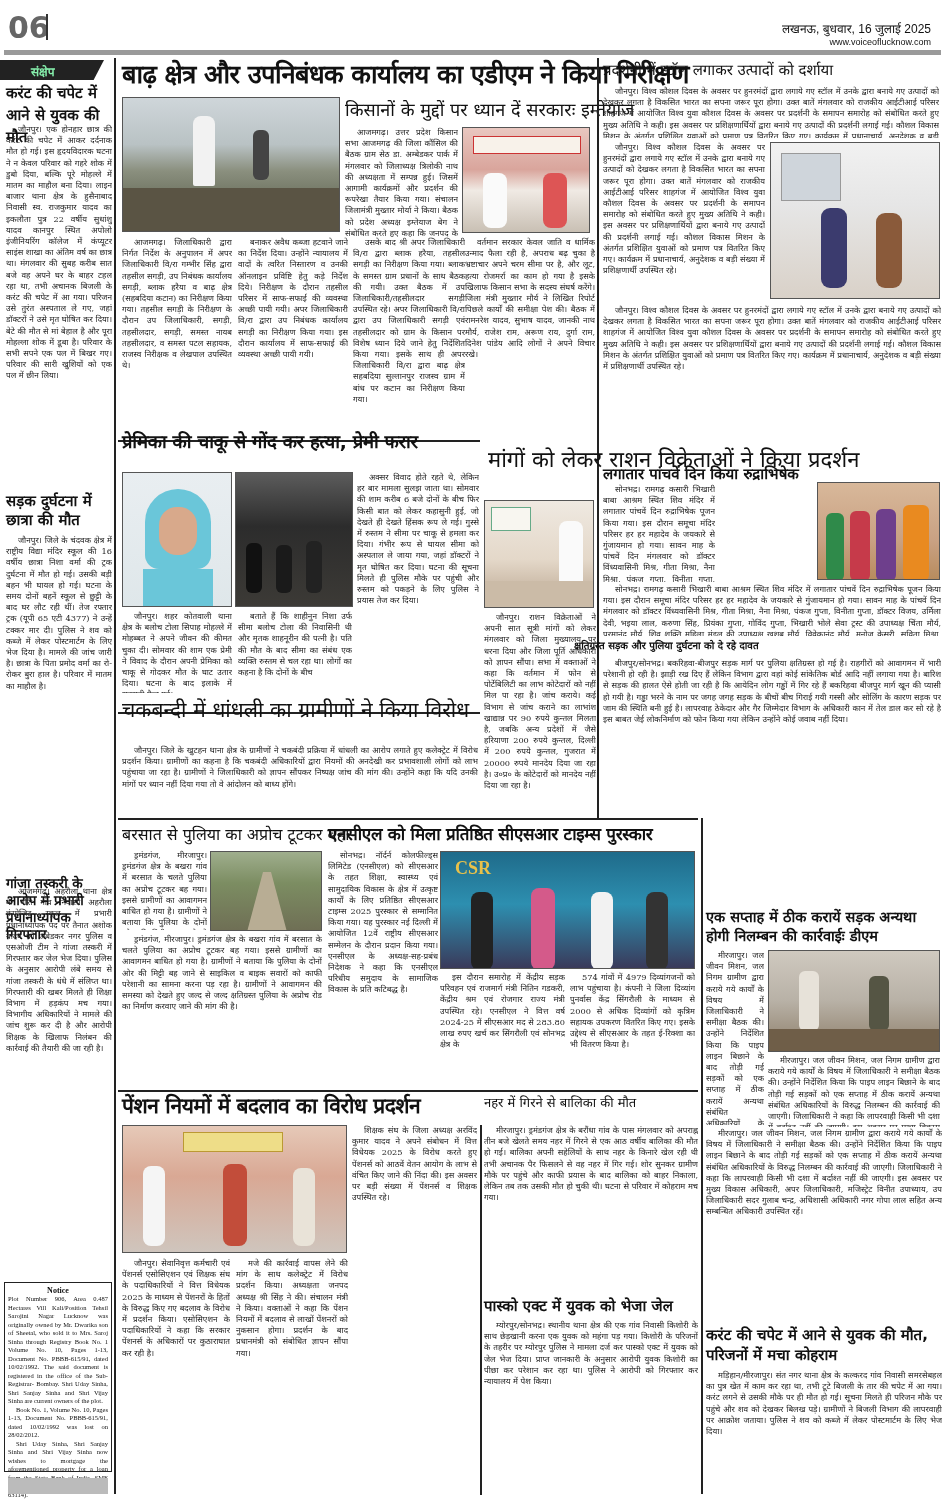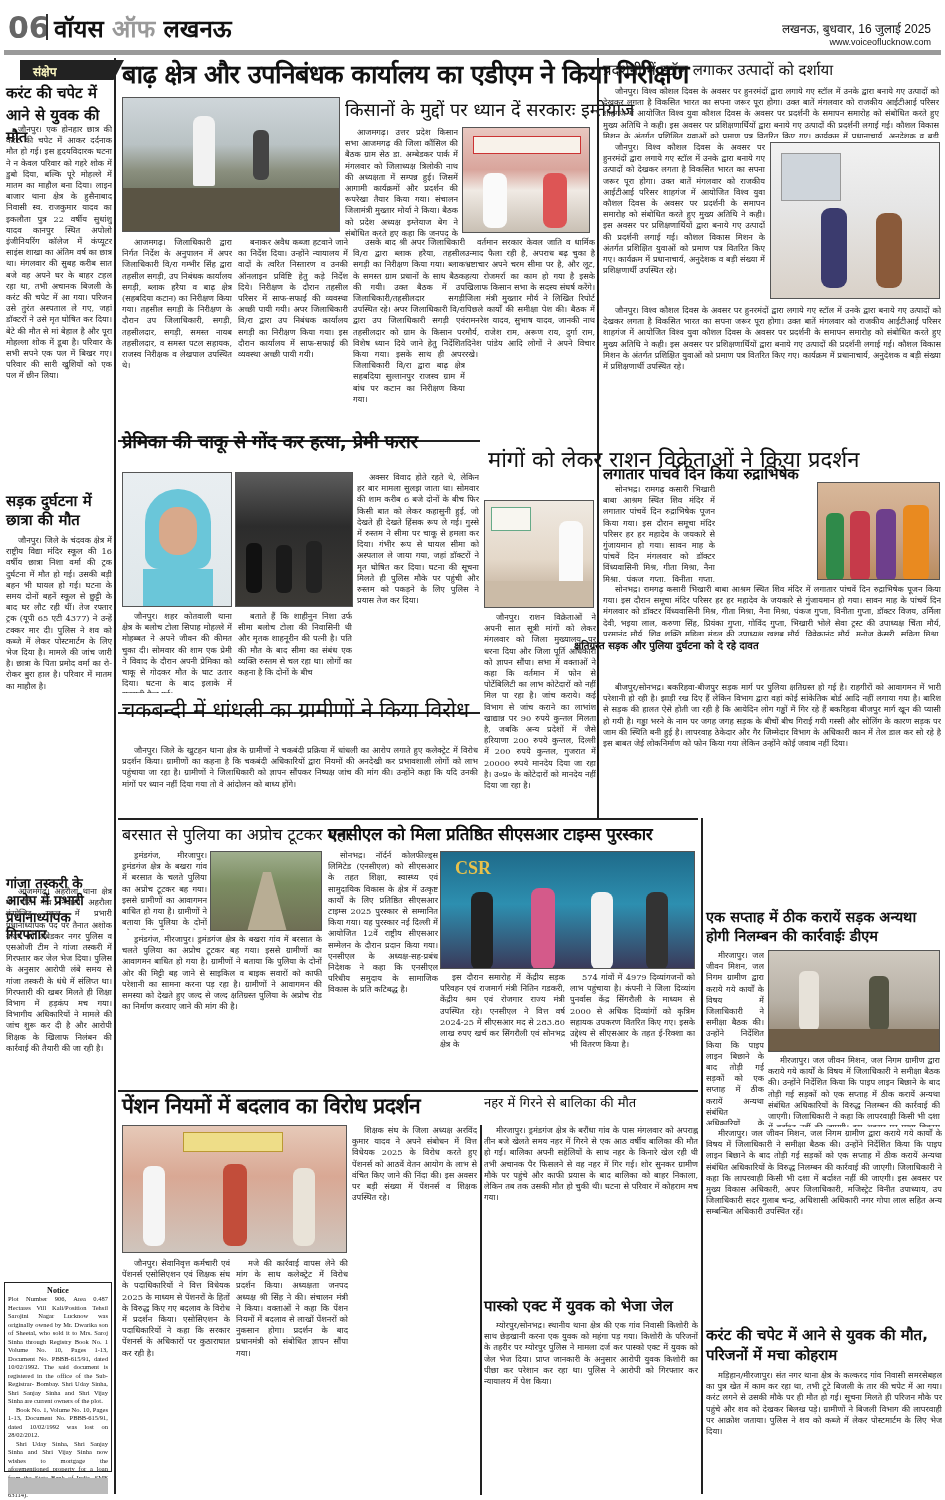--- a/index.html
+++ b/index.html
@@ -14,37 +14,32 @@
 .date{right:14px;top:20px;font:12px "Liberation Sans",sans-serif}
 .url{right:14px;top:37px;font:9px "Liberation Sans",sans-serif}
 .rule{left:4px;top:50px;width:937px;height:5px;background:#9a9a9a}
 .vline{background:#222;width:1.5px}
 .hline{background:#222;height:1.5px}
 .txt{font:8.2px/11.2px "DejaVu Serif",serif;color:#222;text-align:justify;overflow:hidden;word-break:break-word}
 .txt p{text-indent:12px}
 .h{font-family:"DejaVu Sans",sans-serif;font-weight:bold;color:#111;line-height:1.15}
 .hl{font-family:"DejaVu Sans",sans-serif;font-weight:normal;color:#111;line-height:1.15}
 .photo{overflow:hidden;border:1px solid #555}
-.sankshep{left:20px;top:60px;width:104px;height:20px;background:#222;color:#fef9c3;font:bold 12px "DejaVu Sans",sans-serif;padding:3px 0 0 13px;clip-path:polygon(0 0,100% 0,90% 100%,0 100%)}
+.sankshep{left:0;top:60px;width:104px;height:20px;background:#222;color:#86efac;font:bold 12px "DejaVu Sans",sans-serif;padding:3px 0 0 31px;clip-path:polygon(0 0,100% 0,90% 100%,0 100%)}
 .notice{left:4px;top:1282px;width:108px;height:190px;border:1.5px solid #222;padding:3px}
 .notice .tt{font:bold 8px "Liberation Serif",serif;text-align:center}
 .notice .nb{font:6.5px/8.5px "Liberation Serif",serif;text-align:justify}
 .footbar{left:8px;top:1478px;width:100px;height:16px;background:#bbb}
 </style>
 </head>
 <body>
 
 <div class="abs masthead">
   <div class="abs pg">06</div>
   <div class="abs pgsep"></div>
-  <div class="abs brand">
-    <span>वॉयस</span>
-    <span class="b2">ऑफ</span>
-    <span>लखनऊ</span>
-  </div>
   <div class="abs date">लखनऊ, बुधवार, 16 जुलाई 2025</div>
   <div class="abs url">www.voiceoflucknow.com</div>
 </div>
 <div class="abs rule"></div>
 
 <div class="abs sankshep">संक्षेप</div>
 <div class="abs h" style="left:6px;top:82px;width:106px;font-size:15px;line-height:22px">करंट की चपेट में आने से युवक की मौत</div>
 <div class="abs txt" style="left:6px;top:124px;width:106px;height:355px">
     <p>जौनपुर। एक होनहार छात्र की करंट की चपेट में आकर दर्दनाक मौत हो गई। इस हृदयविदारक घटना ने न केवल परिवार को गहरे शोक में डुबो दिया, बल्कि पूरे मोहल्ले में मातम का माहौल बना दिया। लाइन बाजार थाना क्षेत्र के हुसैनाबाद निवासी स्व. राजकुमार यादव का इकलौता पुत्र 22 वर्षीय सुधांशु यादव कानपुर स्थित अपोलो इंजीनियरिंग कॉलेज में कंप्यूटर साइंस शाखा का अंतिम वर्ष का छात्र था। मंगलवार की सुबह करीब सात बजे वह अपने घर के बाहर टहल रहा था, तभी अचानक बिजली के करंट की चपेट में आ गया। परिजन उसे तुरंत अस्पताल ले गए, जहां डॉक्टरों ने उसे मृत घोषित कर दिया। बेटे की मौत से मां बेहाल है और पूरा मोहल्ला शोक में डूबा है। परिवार के सभी सपने एक पल में बिखर गए। परिवार की सारी खुशियों को एक पल में छीन लिया।</p>
   </div>
@@ -121,21 +116,21 @@
   <div class="abs" style="left:8px;top:30px;width:18px;height:68px;background:#2f8a4a;border-radius:6px"></div>
   <div class="abs" style="left:32px;top:28px;width:20px;height:70px;background:#c63a4a;border-radius:6px"></div>
   <div class="abs" style="left:58px;top:26px;width:20px;height:72px;background:#6e3f8c;border-radius:6px"></div>
   <div class="abs" style="left:85px;top:22px;width:26px;height:76px;background:#e98a20;border-radius:6px"></div>
 </div>
 <div class="abs txt" style="left:603px;top:584px;width:338px;height:52px">
     <p>सोनभद्र। रामगढ़ कसारी भिखारी बाबा आश्रम स्थित शिव मंदिर में लगातार पांचवें दिन रुद्राभिषेक पूजन किया गया। इस दौरान समूचा मंदिर परिसर हर हर महादेव के जयकारे से गुंजायमान हो गया। सावन माह के पांचवें दिन मंगलवार को डॉक्टर विंध्यवासिनी मिश्र, गीता मिश्रा, नैना मिश्रा, पंकज गुप्ता, विनीता गुप्ता, डॉक्टर विजय, उर्मिला देवी, भइया लाल, करुणा सिंह, प्रियंका गुप्ता, गोविंद गुप्ता, भिखारी भोले सेवा ट्रस्ट की उपाध्यक्ष चिंता मौर्य, परमानंद मौर्य, शिव शक्ति महिला मंडल की उपाध्यक्ष खुशबू मौर्य, विवेकानंद मौर्य, मनोज केसरी, सविता मिश्रा, लकी केसरी, ऋषिता केसरी, पंडित रेवती नाथ त्रिपाठी, रामा त्रिपाठी को वैदिक मंत्रोच्चार के साथ आचार्य राधेकृष्ण तिवारी ने पूजन कराया।</p>
   </div>
 
 <div class="abs h" style="left:574px;top:640px;width:338px;font-size:10px;white-space:nowrap">क्षतिग्रस्त सड़क और पुलिया दुर्घटना को दे रहे दावत</div>
-<div class="abs txt" style="left:603px;top:682px;width:338px;height:248px">
+<div class="abs txt" style="left:603px;top:658px;width:338px;height:248px">
     <p>बीजपुर/सोनभद्र। बकरिहवा-बीजपुर सड़क मार्ग पर पुलिया क्षतिग्रस्त हो गई है। राहगीरों को आवागमन में भारी परेशानी हो रही है। झाड़ी रख दिए हैं लेकिन विभाग द्वारा वहां कोई सांकेतिक बोर्ड आदि नहीं लगाया गया है। बारिश से सड़क की हालत ऐसे होती जा रही है कि आयेदिन लोग गड्ढों में गिर रहे हैं बकरिहवा बीजपुर मार्ग खून की प्यासी हो गयी है। गड्ढा भरने के नाम पर जगह जगह सड़क के बीचों बीच गिराई गयी गस्सी और सोलिंग के कारण सड़क पर जाम की स्थिति बनी हुई है। लापरवाह ठेकेदार और गैर जिम्मेदार विभाग के अधिकारी कान में तेल डाल कर सो रहे है इस बाबत जेई लोकनिर्माण को फोन किया गया लेकिन उन्होंने कोई जवाब नहीं दिया।</p>
   </div>
 
 <div class="abs h" style="left:706px;top:908px;width:236px;font-size:14.5px;line-height:19px">एक सप्ताह में ठीक करायें सड़क अन्यथा होगी निलम्बन की कार्रवाईः डीएम</div>
 <div class="abs txt" style="left:706px;top:950px;width:58px;height:175px">
     <p>मीरजापुर। जल जीवन मिशन, जल निगम ग्रामीण द्वारा कराये गये कार्यों के विषय में जिलाधिकारी ने समीक्षा बैठक की। उन्होंने निर्देशित किया कि पाइप लाइन बिछाने के बाद तोड़ी गई सड़कों को एक सप्ताह में ठीक करायें अन्यथा संबंधित अधिकारियों के विरुद्ध निलम्बन की कार्रवाई की जाएगी। जिलाधिकारी ने कहा कि लापरवाही किसी भी दशा में बर्दाश्त नहीं की जाएगी। इस अवसर पर मुख्य विकास अधिकारी, अपर जिलाधिकारी, मजिस्ट्रेट विनीत उपाध्याय, उप जिलाधिकारी सदर गुलाब चन्द्र, अधिशासी अधिकारी नगर गोपा लाल सहित अन्य सम्बन्धित अधिकारी उपस्थित रहें।</p>
   </div>
 <div class="abs photo" style="left:768px;top:950px;width:172px;height:102px;background:linear-gradient(180deg,#cfc9bf 0%,#b8b1a6 50%,#8d7e69 100%)">
   <div class="abs" style="left:30px;top:20px;width:20px;height:60px;background:#e7e2d9;border-radius:6px"></div>
   <div class="abs" style="left:100px;top:25px;width:20px;height:55px;background:#554;border-radius:6px"></div>

